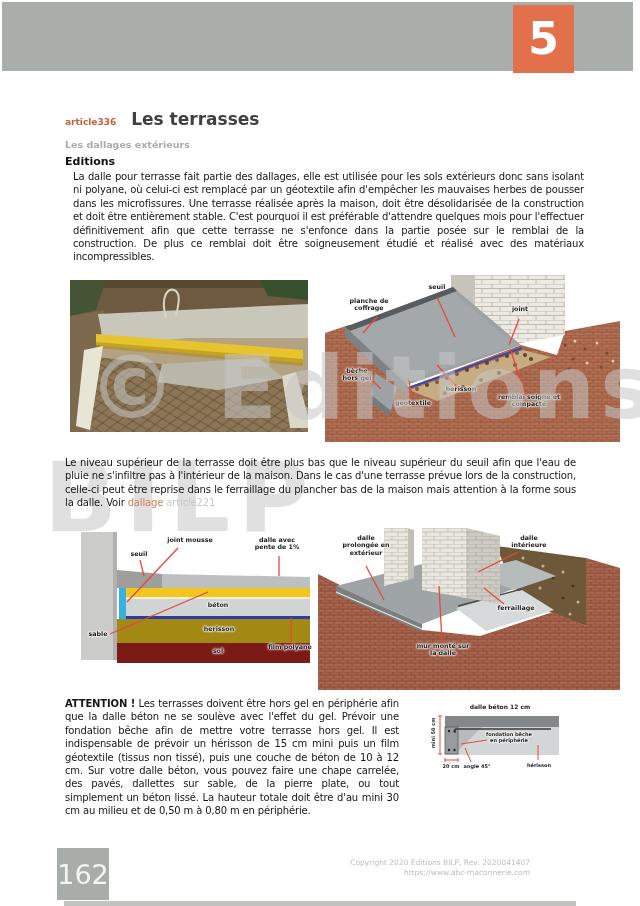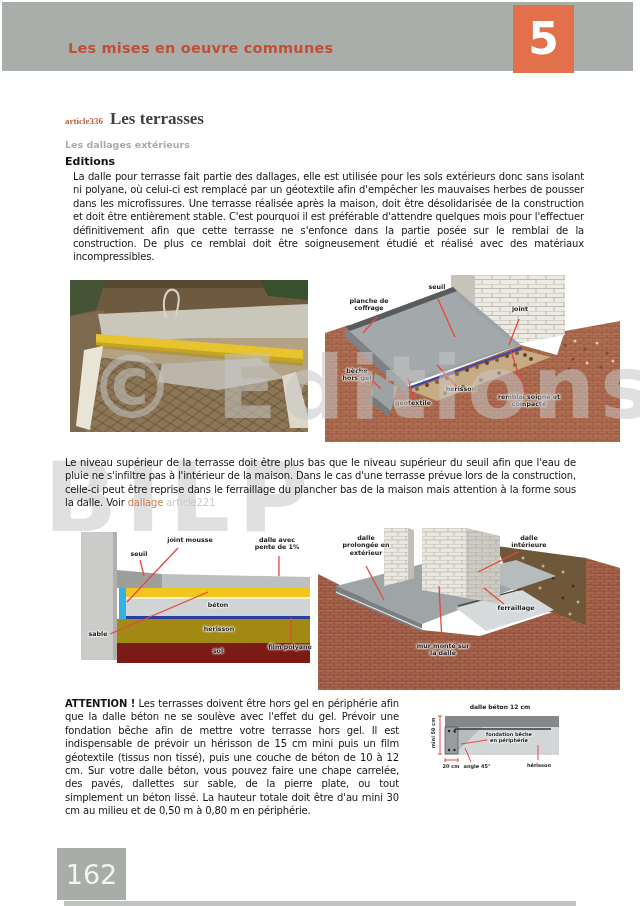--- a/index.html
+++ b/index.html
@@ -5,21 +5,21 @@
   html,body{margin:0;padding:0;background:#ffffff;}
   #page{position:relative;width:640px;height:906px;background:#ffffff;overflow:hidden;
         font-family:"DejaVu Sans",sans-serif;color:#161616;}
   
   .band{position:absolute;left:2px;top:2px;width:631px;height:69px;background:#a9aeab;}
   .band-title{position:absolute;left:66px;top:38px;font-size:14.5px;font-weight:bold;color:#c24f35;letter-spacing:.2px;}
   .chapter-box{position:absolute;left:511px;top:3px;width:61px;height:68px;background:#e2714b;
                display:flex;align-items:center;justify-content:center;}
   .chapter-box span{font-size:44px;font-weight:bold;color:#ffffff;line-height:1;}
   
-  .article-row{position:absolute;left:65px;top:109px;display:flex;align-items:baseline;gap:7px;font-family:Liberation Serif, serif;}
+  .article-row{position:absolute;left:65px;top:109px;display:flex;align-items:baseline;gap:15px;}
   .article-ref{font-size:9px;font-weight:bold;color:#c2603d;}
   .article-title{font-size:17px;font-weight:bold;color:#404040;}
   .subtitle{position:absolute;left:65px;top:139px;font-size:9.5px;font-weight:bold;color:#ababab;}
   .h-terrasse{position:absolute;left:65px;top:155px;font-size:11px;font-weight:bold;color:#111;}
   .para{position:absolute;left:65px;width:511px;font-size:10px;line-height:13.4px;text-align:justify;
         letter-spacing:-0.15px;z-index:10;}
   #para1{top:170px;margin-left:8px;}
   #para2{top:456px;}
   .link-orange{color:#d08055;}
   .link-light{color:#c9c9c9;}
@@ -31,34 +31,33 @@
   .lbl{position:absolute;font-size:6.3px;font-weight:bold;color:#1c1c1c;text-align:center;line-height:1.18;
        text-shadow:0 0 2px #fff,0 0 2px #fff,0 0 3px #fff,0 0 3px #fff;z-index:3;}
   .lbl-sm{font-size:5px;}
   .lbl-rot{transform:rotate(-90deg);transform-origin:center;}
   
   .wm{position:absolute;z-index:5;color:rgba(198,198,198,0.55);font-weight:bold;pointer-events:none;white-space:nowrap;}
   #wm1{left:44px;top:336px;font-size:88px;letter-spacing:5px;margin-left:44px;}
   #wm1 sup{font-size:26px;vertical-align:58px;letter-spacing:0;}
   #wm2{left:44px;top:442px;font-size:96px;letter-spacing:8px;}
   
-  .page-num-box{position:absolute;left:57px;top:848px;width:69px;height:52px;background:#a9ada9;
+  .page-num-box{position:absolute;left:57px;top:848px;width:52px;height:52px;background:#a9ada9;
                 display:flex;align-items:center;justify-content:center;}
   .page-num-box span{color:#f4f4f2;font-size:27px;}
   .copyright{position:absolute;left:250px;top:858px;width:280px;text-align:right;
              font-size:7.5px;line-height:10px;color:#bcc0bc;}
   .bottom-bar{position:absolute;left:64px;top:901px;width:512px;height:5px;background:#838783;opacity:.5;}
 </style>
 </head>
 <body>
 
 <div id="page">
 
   <div class="band">
-    <div class="band-title">Les mises en oeuvre communes</div>
     <div class="chapter-box">
       <span>5</span>
     </div>
   </div>
 
   <div class="article-row">
     <span class="article-ref">article336</span>
     <span class="article-title">Les terrasses</span>
   </div>
   <div class="subtitle">Les dallages extérieurs</div>
@@ -287,15 +286,19 @@
     <div class="lbl lbl-sm lbl-rot" style="left:-8px;top:32px;width:34px;">mini 50 cm</div>
     <div class="lbl lbl-sm" style="left:13px;top:66px;width:26px;">20 cm</div>
     <div class="lbl lbl-sm" style="left:36px;top:66px;width:32px;">angle 45°</div>
     <div class="lbl lbl-sm" style="left:58px;top:34px;width:52px;">fondation bêche en périphérie</div>
     <div class="lbl lbl-sm" style="left:94px;top:65px;width:40px;">hérisson</div>
   </div>
 
   <div class="page-num-box">
     <span>162</span>
   </div>
+  <div class="copyright">
+    <div>Copyright 2020 Editions BILP, Rev: 2020041407</div>
+    <div>https://www.abc-maconnerie.com</div>
+  </div>
   <div class="bottom-bar"></div>
 
 </div>
 
 </body></html>

